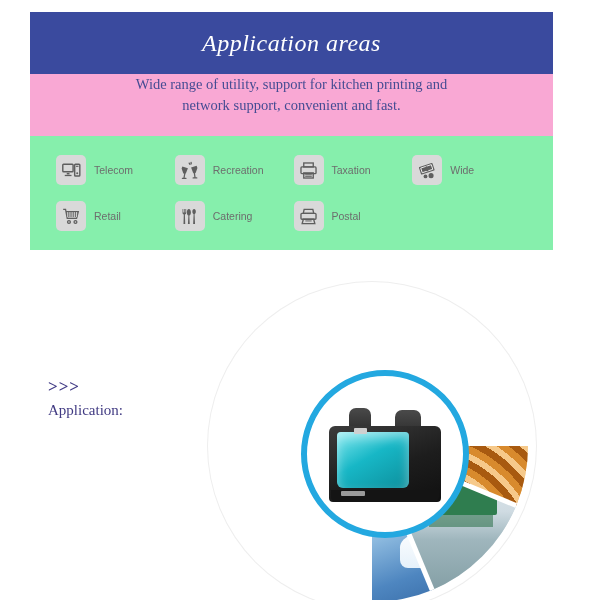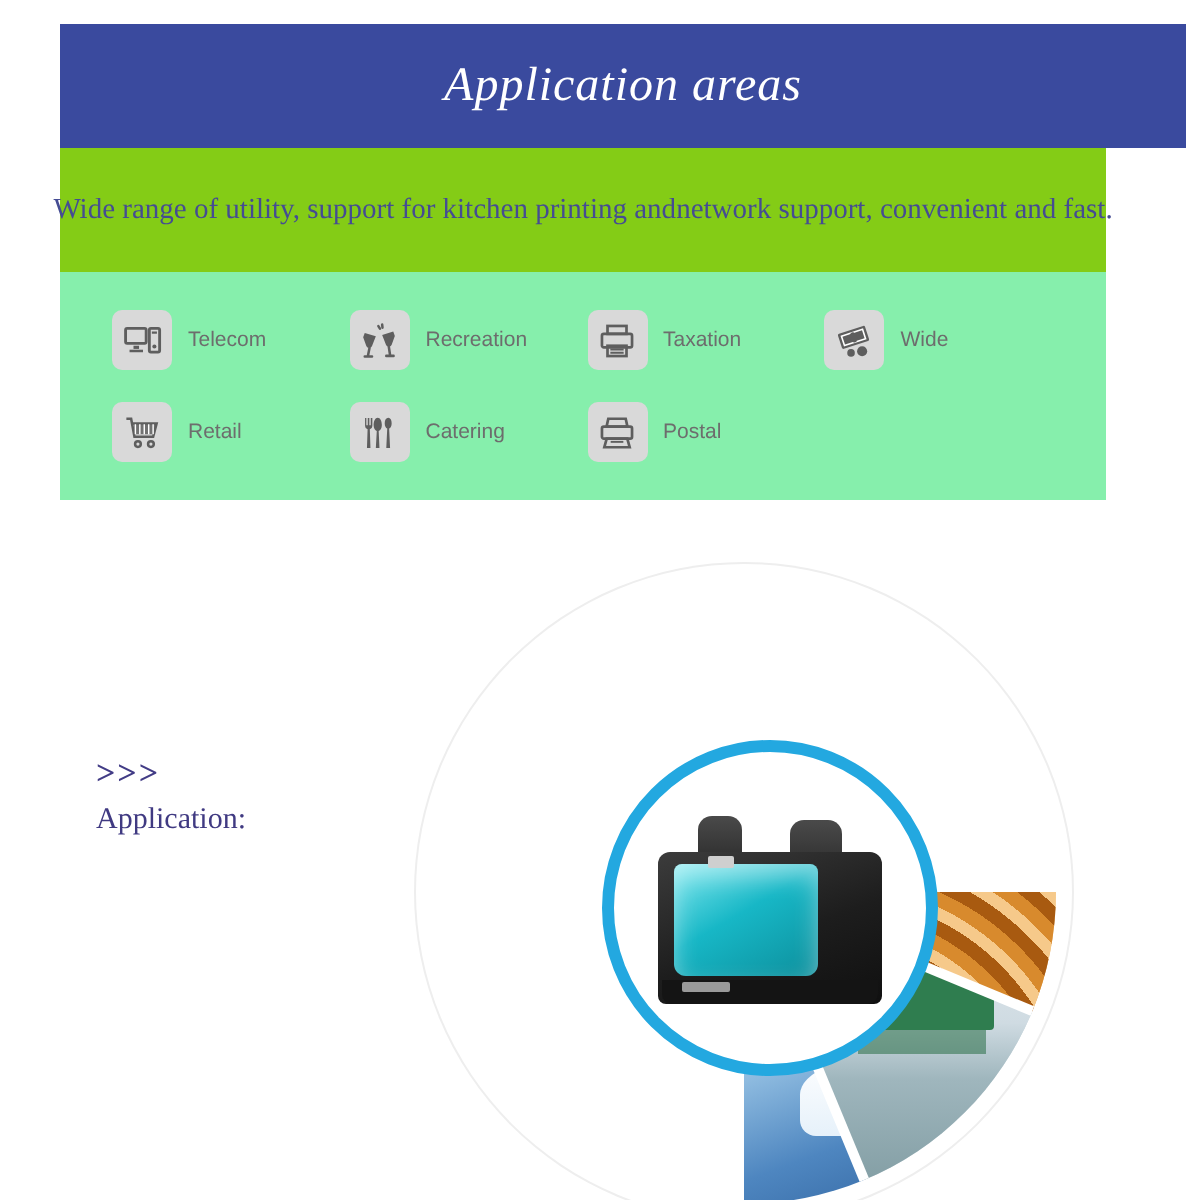--- a/index.html
+++ b/index.html
@@ -18,21 +18,21 @@
     width: 600px;
     height: 600px;
     background: #ffffff;
   }
 
   
   .header-banner {
     position: absolute;
     left: 30px;
     top: 12px;
-    width: 563px;
+    width: 523px;
     height: 62px;
     background: #3a4a9e;
     display: flex;
     align-items: center;
     justify-content: center;
   }
   .header-title {
     color: #ffffff;
     font-family: "Liberation Serif", "DejaVu Serif", serif;
     font-style: italic;
@@ -40,24 +40,24 @@
     letter-spacing: 0.5px;
   }
 
   
   .subtitle-area {
     position: absolute;
     left: 30px;
     top: 74px;
     width: 523px;
     height: 62px;
-    background: #84cc16;
+    background: #f9a8d4;
     display: flex;
+    flex-direction: column;
     align-items: center;
-    justify-content: center;
   }
   .subtitle-line {
     font-family: "Liberation Serif", "DejaVu Serif", serif;
     color: #454c93;
     font-size: 14.5px;
     line-height: 21px;
     text-align: center;
     white-space: nowrap;
   }
 

